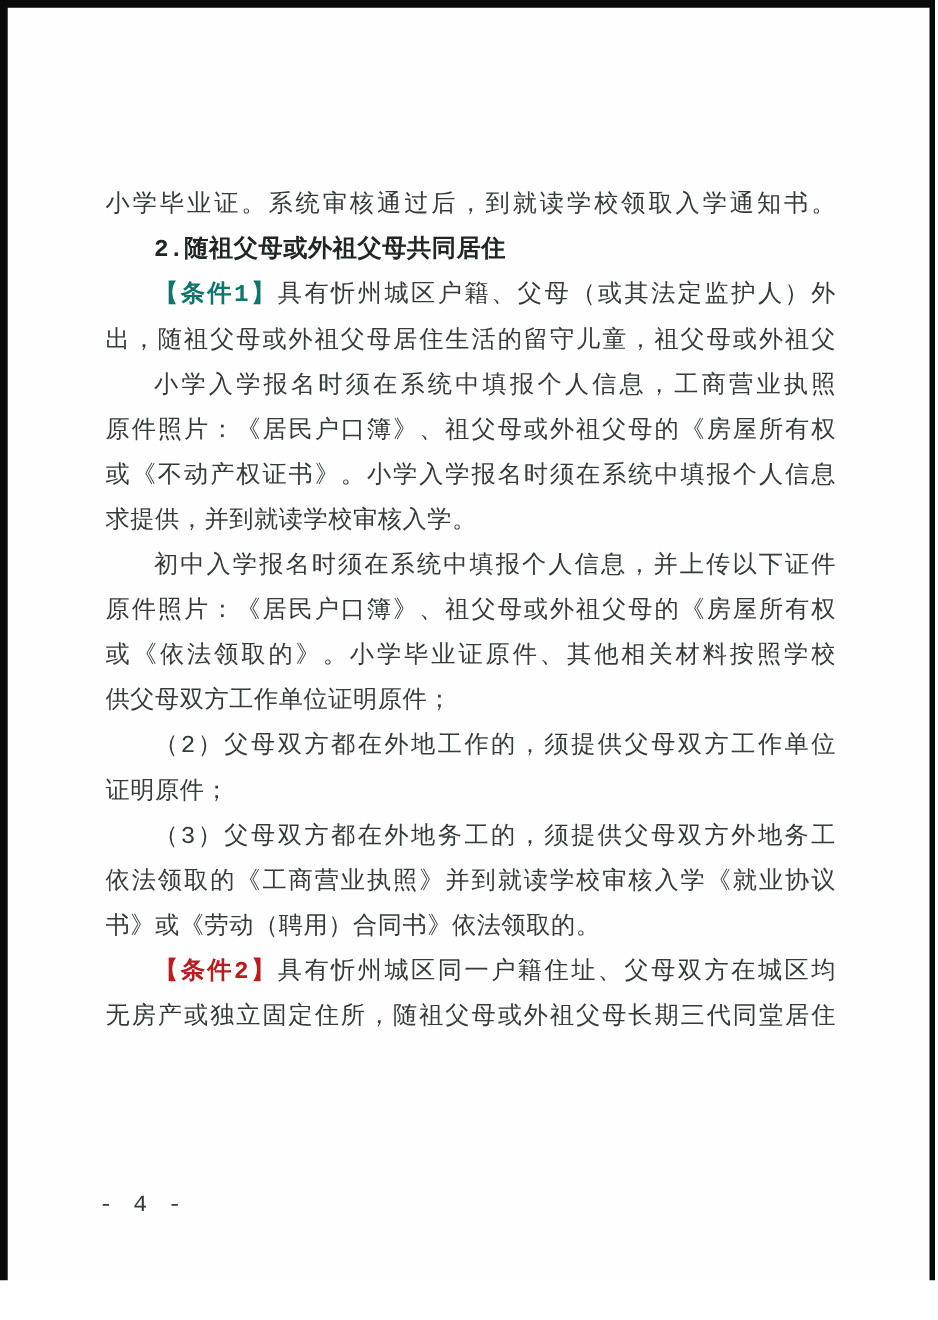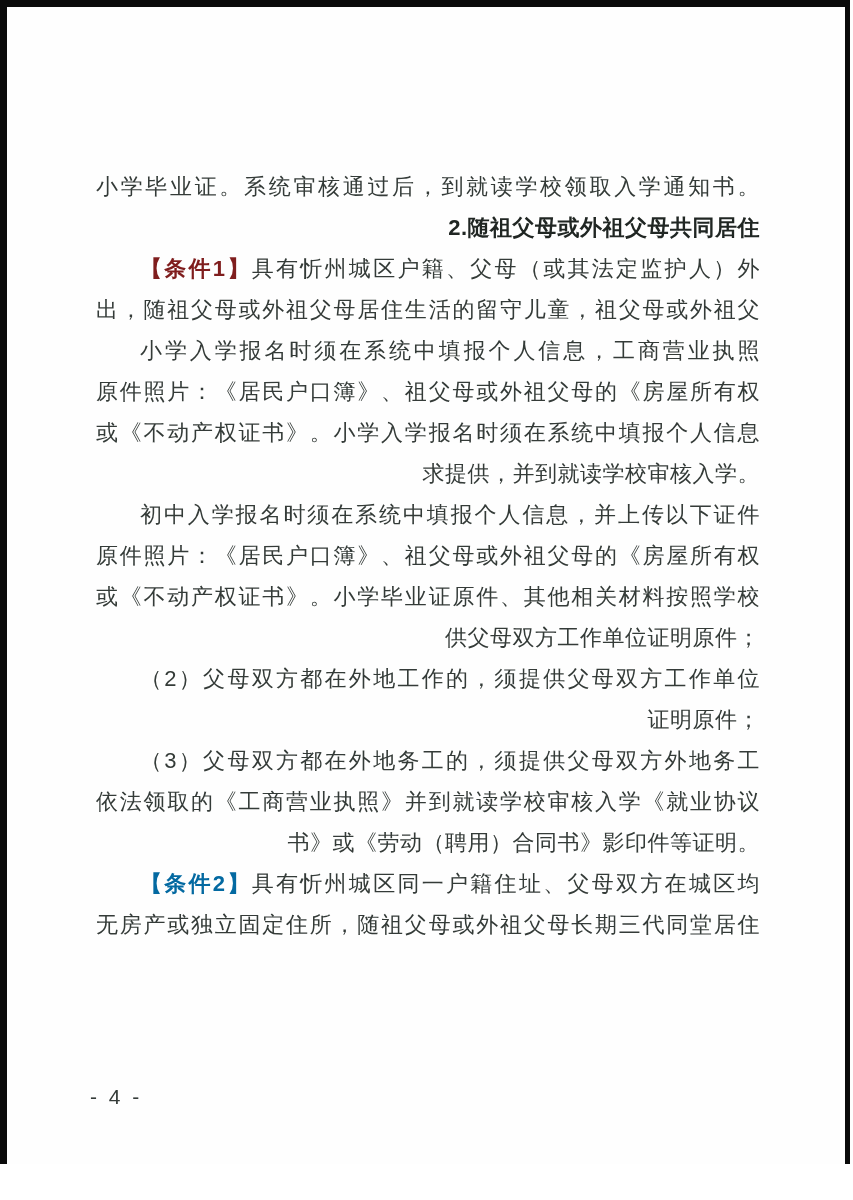--- a/index.html
+++ b/index.html
@@ -6,21 +6,21 @@
     margin: 0;
     padding: 0;
     background: #ffffff;
   }
   .page {
     position: relative;
     width: 853px;
     height: 1164px;
     background: #fefefe;
     overflow: hidden;
-    font-family: Liberation Sans, sans-serif;
+    font-family: Liberation Mono, monospace;
   }
   
   .frame {
     position: absolute;
     left: 0;
     top: 0;
     width: 850px;
     height: 1198px;
     box-sizing: border-box;
     border-style: solid;
@@ -34,21 +34,21 @@
     width: 664px;
     font-size: 22px;
     line-height: 41px;
     letter-spacing: 0.5px;
   }
   .block { margin: 0; }
   .line {
     height: 41px;
     overflow: hidden;
     white-space: normal;
-    text-align: right;
+    text-align: left;
   }
   .line.fill {
     text-align: justify;
     text-align-last: justify;
     text-justify: inter-character;
   }
   .line.first { text-indent: 2em; }
   .heading .line { font-weight: 700; }
   .lead { font-weight: 700; }
   .page-number {
@@ -66,45 +66,45 @@
 <div class="page" style="background: rgb(254, 254, 254); color: rgb(52, 59, 56);">
   <div class="frame" style="border-color: rgb(10, 10, 10);"></div>
   <main class="content">
       <section class="block paragraph">
         <div class="line fill">小学毕业证。系统审核通过后，到就读学校领取入学通知书。</div>
       </section>
       <section class="block heading">
         <div class="line first" style="color: rgb(32, 38, 35);">2.随祖父母或外祖父母共同居住</div>
       </section>
       <section class="block paragraph">
-        <div class="line fill first"><span class="lead" style="color: #7f1d1d;">【条件1】</span>具有忻州城区户籍、父母（或其法定监护人）外</div>
+        <div class="line fill first"><span class="lead" style="color: #0f766e;">【条件1】</span>具有忻州城区户籍、父母（或其法定监护人）外</div>
         <div class="line fill">出，随祖父母或外祖父母居住生活的留守儿童，祖父母或外祖父</div>
       </section>
       <section class="block paragraph">
         <div class="line fill first">小学入学报名时须在系统中填报个人信息，工商营业执照</div>
         <div class="line fill">原件照片：《居民户口簿》、祖父母或外祖父母的《房屋所有权证》</div>
         <div class="line fill">或《不动产权证书》。小学入学报名时须在系统中填报个人信息</div>
         <div class="line">求提供，并到就读学校审核入学。</div>
       </section>
       <section class="block paragraph">
         <div class="line fill first">初中入学报名时须在系统中填报个人信息，并上传以下证件</div>
         <div class="line fill">原件照片：《居民户口簿》、祖父母或外祖父母的《房屋所有权证》</div>
-        <div class="line fill">或《不动产权证书》。小学毕业证原件、其他相关材料按照学校</div>
+        <div class="line fill">或《依法领取的》。小学毕业证原件、其他相关材料按照学校</div>
       </section>
       <section class="block paragraph">
         <div class="line">供父母双方工作单位证明原件；</div>
       </section>
       <section class="block paragraph">
         <div class="line fill first">（2）父母双方都在外地工作的，须提供父母双方工作单位</div>
         <div class="line">证明原件；</div>
       </section>
       <section class="block paragraph">
         <div class="line fill first">（3）父母双方都在外地务工的，须提供父母双方外地务工</div>
         <div class="line fill">依法领取的《工商营业执照》并到就读学校审核入学《就业协议</div>
-        <div class="line">书》或《劳动（聘用）合同书》影印件等证明。</div>
+        <div class="line">书》或《劳动（聘用）合同书》依法领取的。</div>
       </section>
       <section class="block paragraph">
-        <div class="line fill first"><span class="lead" style="color: #0369a1;">【条件2】</span>具有忻州城区同一户籍住址、父母双方在城区均</div>
+        <div class="line fill first"><span class="lead" style="color: #b91c1c;">【条件2】</span>具有忻州城区同一户籍住址、父母双方在城区均</div>
         <div class="line fill">无房产或独立固定住所，随祖父母或外祖父母长期三代同堂居住</div>
       </section>
     </main>
   <div class="page-number">- 4 -</div>
 </div>
 
 </body></html>

